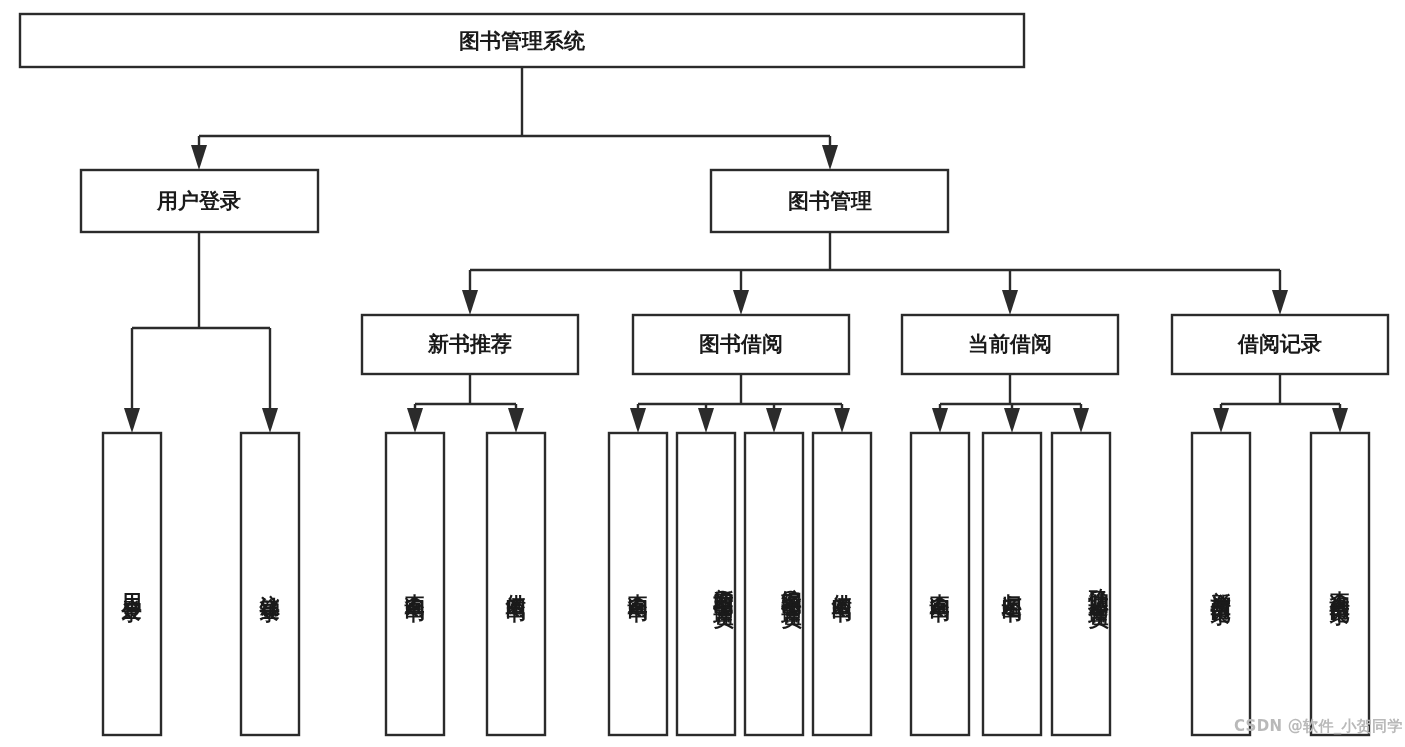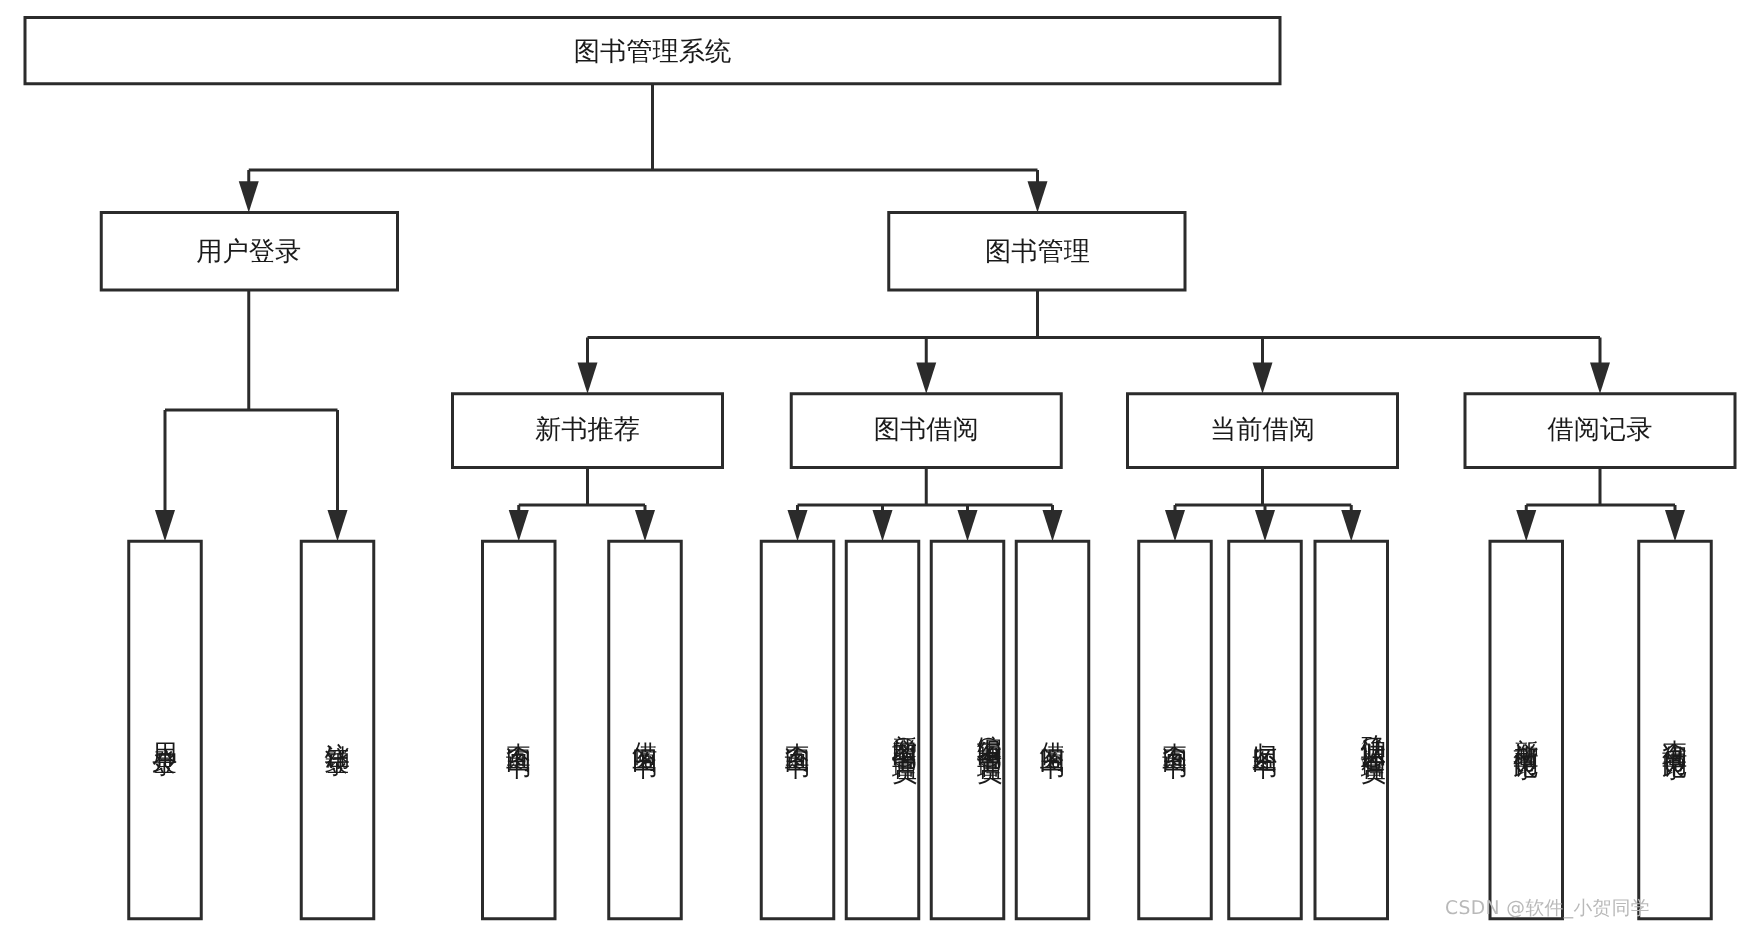--- a/index.html
+++ b/index.html
@@ -11,20 +11,21 @@
     width: 1405px;
     height: 747px;
     font-family: "DejaVu Sans", "Liberation Sans", sans-serif;
     overflow: hidden;
   }
   #diagram-root {
     position: relative;
     width: 1405px;
     height: 648px;
     background: #ffffff;
+    font-weight: bold;
   }
   svg#flow-svg {
     position: absolute;
     left: 0;
     top: 0;
     width: 1405px;
     height: 747px;
   }
   .node-box {
     fill: #ffffff;
@@ -203,15 +204,15 @@
   <div class="leaf-label" style="left:609px; top:433px; width:58px; height:302px; display:flex; align-items:center; justify-content:center;">查询图书</div>
   <div class="leaf-label" style="left:677px; top:440px; width:58px; height:290px; display:flex; align-items:flex-start; justify-content:center;">新增图书（管理员）</div>
   <div class="leaf-label" style="left:745px; top:440px; width:58px; height:290px; display:flex; align-items:flex-start; justify-content:center;">编辑图书（管理员）</div>
   <div class="leaf-label" style="left:813px; top:433px; width:58px; height:302px; display:flex; align-items:center; justify-content:center;">借阅图书</div>
   <div class="leaf-label" style="left:911px; top:433px; width:58px; height:302px; display:flex; align-items:center; justify-content:center;">查询图书</div>
   <div class="leaf-label" style="left:983px; top:433px; width:58px; height:302px; display:flex; align-items:center; justify-content:center;">归还图书</div>
   <div class="leaf-label" style="left:1052px; top:440px; width:58px; height:290px; display:flex; align-items:flex-start; justify-content:center;">确认归还（管理员）</div>
   <div class="leaf-label" style="left:1192px; top:433px; width:58px; height:302px; display:flex; align-items:center; justify-content:center;">新增借阅记录</div>
   <div class="leaf-label" style="left:1311px; top:433px; width:58px; height:302px; display:flex; align-items:center; justify-content:center;">查询借阅记录</div>
 
-  <div class="watermark" style="left:1156px; top:717px;">CSDN @软件_小贺同学</div>
+  <div class="watermark" style="left:1234px; top:717px;">CSDN @软件_小贺同学</div>
 
 </div>
 
 </body></html>

